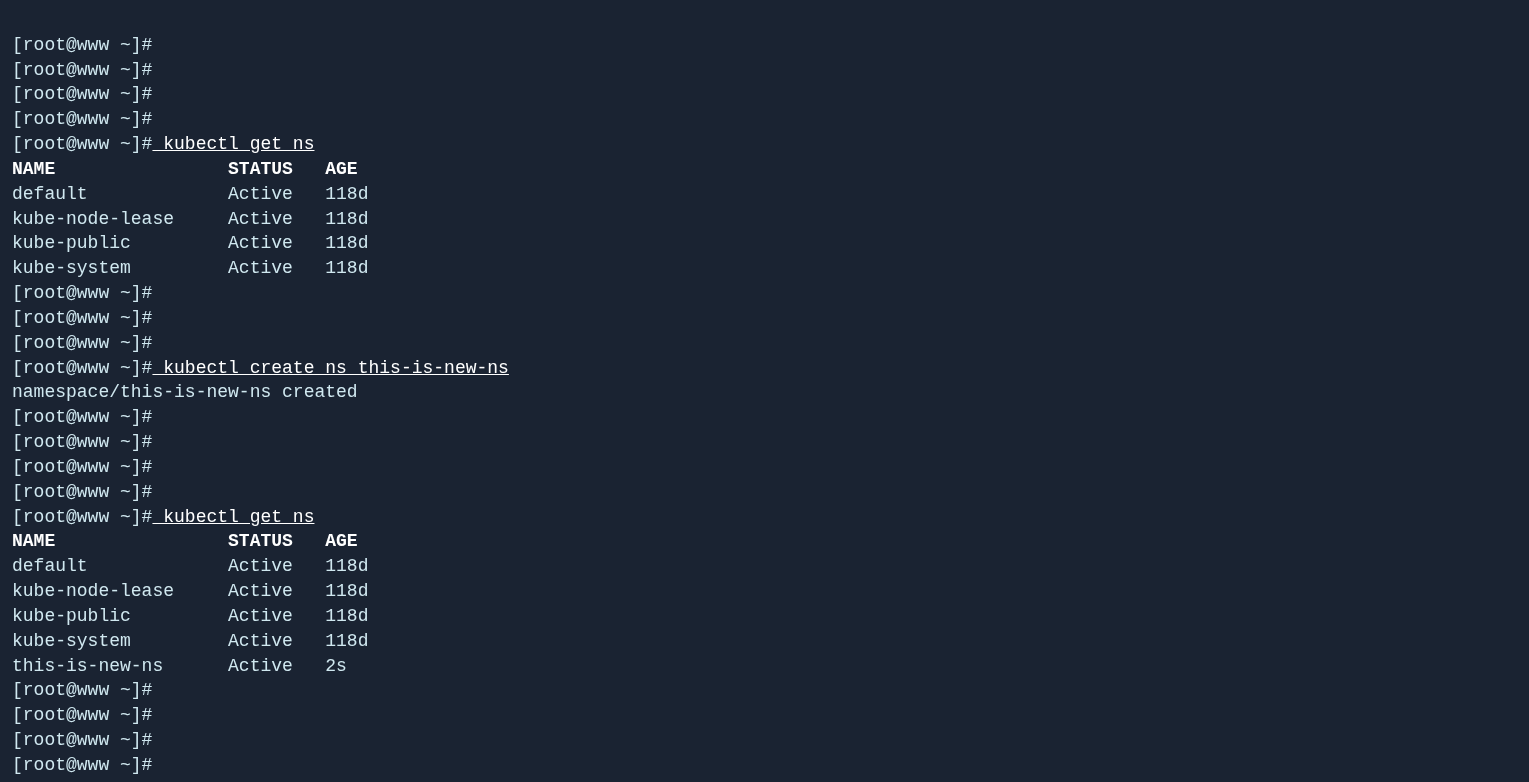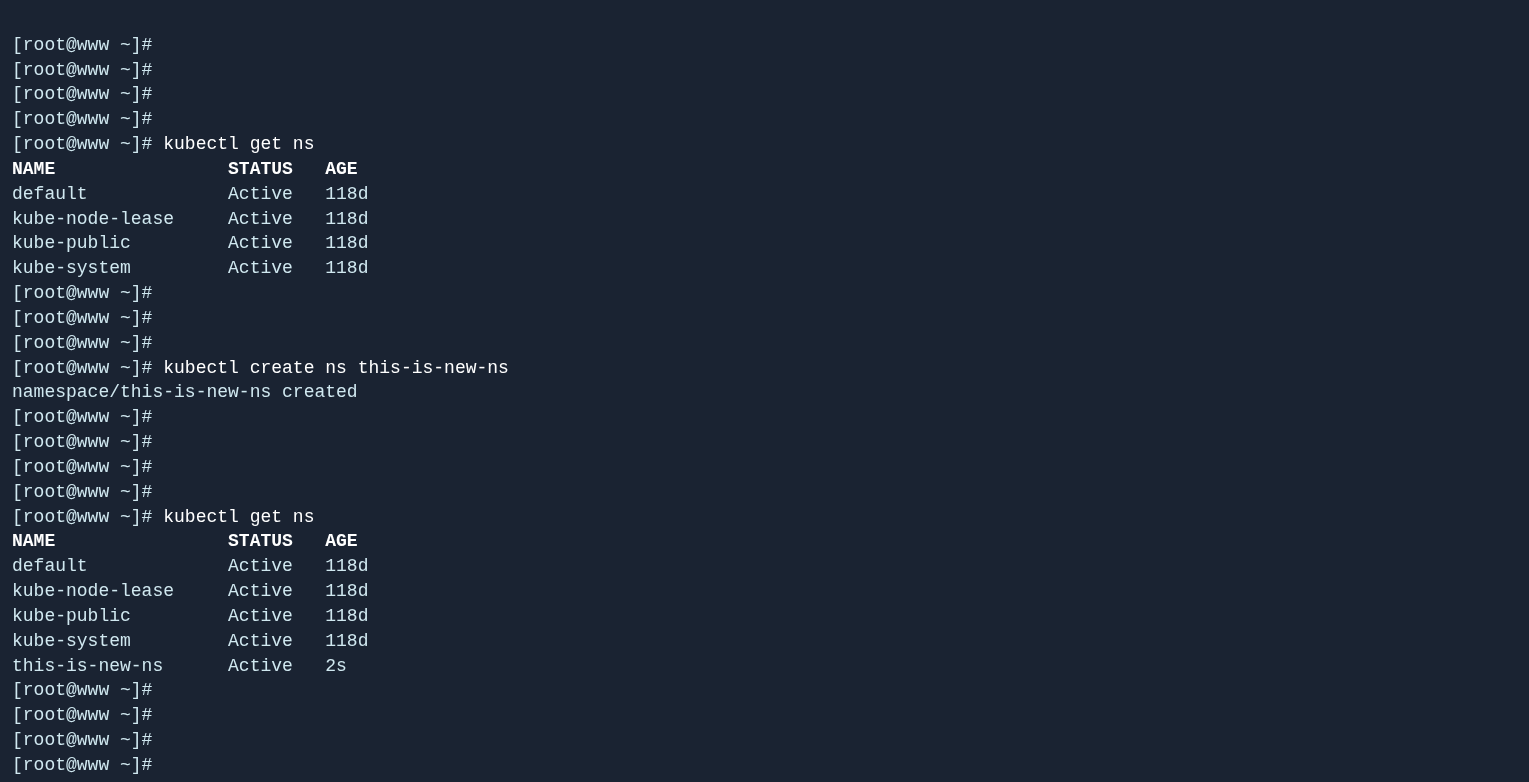--- a/index.html
+++ b/index.html
@@ -30,20 +30,21 @@
     .line {
       display: block;
     }
 
     .prompt {
       color: #d0e8f0;
     }
 
     .cmd {
       color: #ffffff;
+      text-decoration: underline;
     }
 
     .header {
       color: #ffffff;
       font-weight: bold;
     }
 
     .output {
       color: #d0e8f0;
     }

